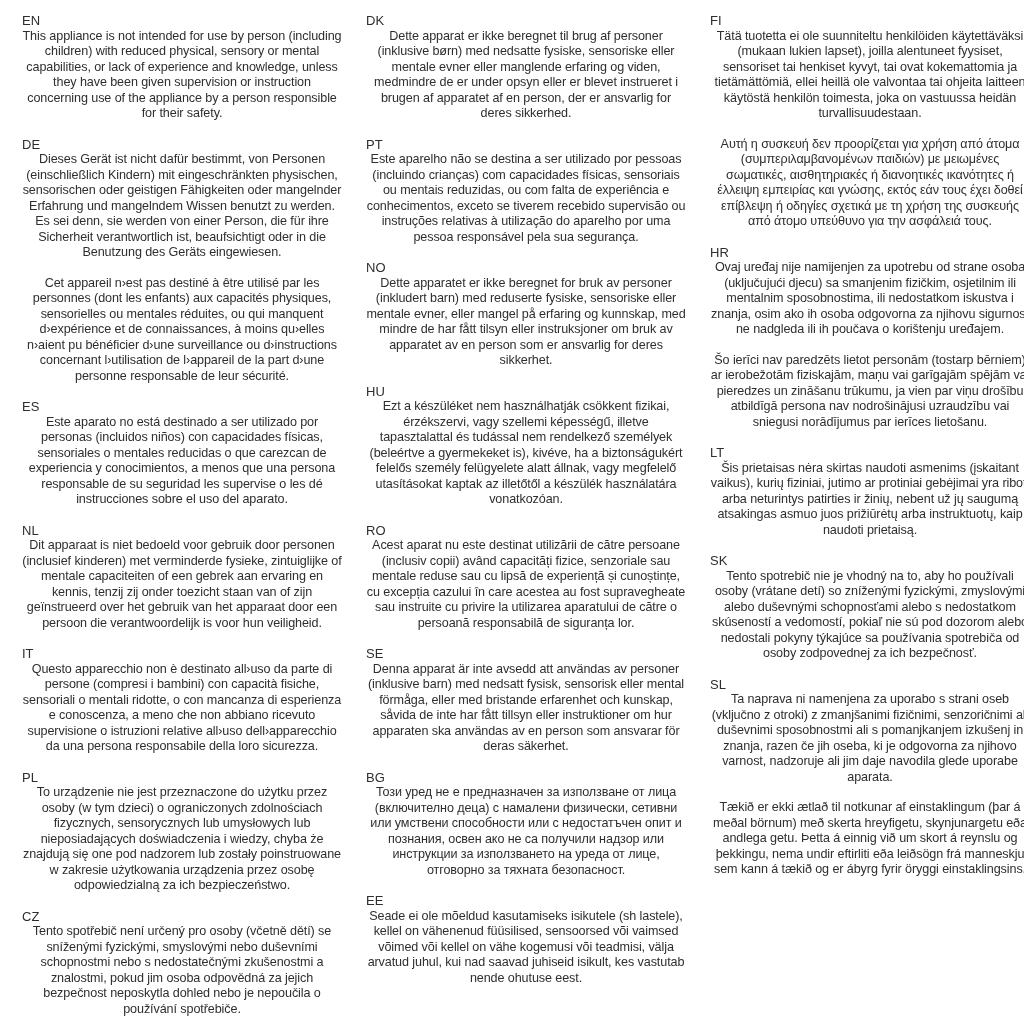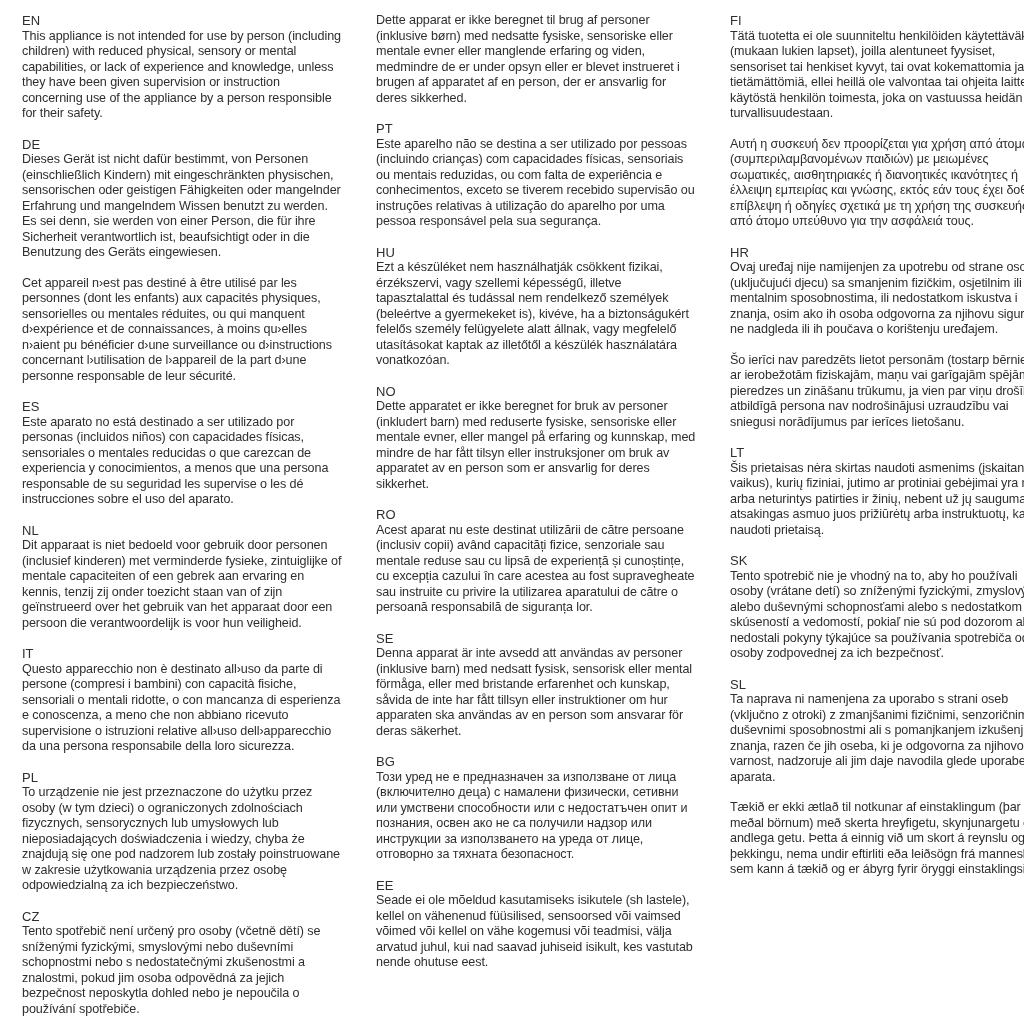--- a/index.html
+++ b/index.html
@@ -7,38 +7,38 @@
     width: 1024px;
     height: 1024px;
     font-family: "Liberation Sans", sans-serif;
     overflow: hidden;
   }
   .page {
     width: 1024px;
     height: 1024px;
     padding: 13px 14px 10px 22px;
     display: flex;
-    gap: 34px;
+    gap: 24px;
   }
   .column {
     width: 320px;
     flex: 0 0 320px;
   }
   .section {
     margin-bottom: 15px;
   }
   .lang-code {
     font-size: 13px;
     line-height: 15.5px;
   }
   .lang-text {
     font-size: 12.6px;
     line-height: 15.5px;
     letter-spacing: -0.1px;
-    text-align: left;
+    text-align: center;
   }
 </style>
 </head>
 <body style="background: rgb(255, 255, 255); color: rgb(46, 46, 46);">
 
 <div class="page">
 
   <div class="column">
     <div class="section">
       <div class="lang-code">EN</div>
@@ -68,33 +68,34 @@
       <div class="lang-text">To urządzenie nie jest przeznaczone do użytku przez osoby (w tym dzieci) o ograniczonych zdolnościach fizycznych, sensorycznych lub umysłowych lub nieposiadających doświadczenia i wiedzy, chyba że znajdują się one pod nadzorem lub zostały poinstruowane w zakresie użytkowania urządzenia przez osobę odpowiedzialną za ich bezpieczeństwo.</div>
     </div>
     <div class="section">
       <div class="lang-code">CZ</div>
       <div class="lang-text">Tento spotřebič není určený pro osoby (včetně dětí) se sníženými fyzickými, smyslovými nebo duševními schopnostmi nebo s nedostatečnými zkušenostmi a znalostmi, pokud jim osoba odpovědná za jejich bezpečnost neposkytla dohled nebo je nepoučila o používání spotřebiče.</div>
     </div>
   </div>
 
   <div class="column">
     <div class="section">
+      <div class="lang-code">DK</div>
       <div class="lang-text">Dette apparat er ikke beregnet til brug af personer (inklusive børn) med nedsatte fysiske, sensoriske eller mentale evner eller manglende erfaring og viden, medmindre de er under opsyn eller er blevet instrueret i brugen af apparatet af en person, der er ansvarlig for deres sikkerhed.</div>
     </div>
     <div class="section">
       <div class="lang-code">PT</div>
       <div class="lang-text">Este aparelho não se destina a ser utilizado por pessoas (incluindo crianças) com capacidades físicas, sensoriais ou mentais reduzidas, ou com falta de experiência e conhecimentos, exceto se tiverem recebido supervisão ou instruções relativas à utilização do aparelho por uma pessoa responsável pela sua segurança.</div>
     </div>
     <div class="section">
+      <div class="lang-code">NO</div>
+      <div class="lang-text">Dette apparatet er ikke beregnet for bruk av personer (inkludert barn) med reduserte fysiske, sensoriske eller mentale evner, eller mangel på erfaring og kunnskap, med mindre de har fått tilsyn eller instruksjoner om bruk av apparatet av en person som er ansvarlig for deres sikkerhet.</div>
+    </div>
+    <div class="section">
       <div class="lang-code">HU</div>
       <div class="lang-text">Ezt a készüléket nem használhatják csökkent fizikai, érzékszervi, vagy szellemi képességű, illetve tapasztalattal és tudással nem rendelkező személyek (beleértve a gyermekeket is), kivéve, ha a biztonságukért felelős személy felügyelete alatt állnak, vagy megfelelő utasításokat kaptak az illetőtől a készülék használatára vonatkozóan.</div>
-    </div>
-    <div class="section">
-      <div class="lang-code">NO</div>
-      <div class="lang-text">Dette apparatet er ikke beregnet for bruk av personer (inkludert barn) med reduserte fysiske, sensoriske eller mentale evner, eller mangel på erfaring og kunnskap, med mindre de har fått tilsyn eller instruksjoner om bruk av apparatet av en person som er ansvarlig for deres sikkerhet.</div>
     </div>
     <div class="section">
       <div class="lang-code">RO</div>
       <div class="lang-text">Acest aparat nu este destinat utilizării de către persoane (inclusiv copii) având capacități fizice, senzoriale sau mentale reduse sau cu lipsă de experiență și cunoștințe, cu excepția cazului în care acestea au fost supravegheate sau instruite cu privire la utilizarea aparatului de către o persoană responsabilă de siguranța lor.</div>
     </div>
     <div class="section">
       <div class="lang-code">SE</div>
       <div class="lang-text">Denna apparat är inte avsedd att användas av personer (inklusive barn) med nedsatt fysisk, sensorisk eller mental förmåga, eller med bristande erfarenhet och kunskap, såvida de inte har fått tillsyn eller instruktioner om hur apparaten ska användas av en person som ansvarar för deras säkerhet.</div>
     </div>
     <div class="section">

